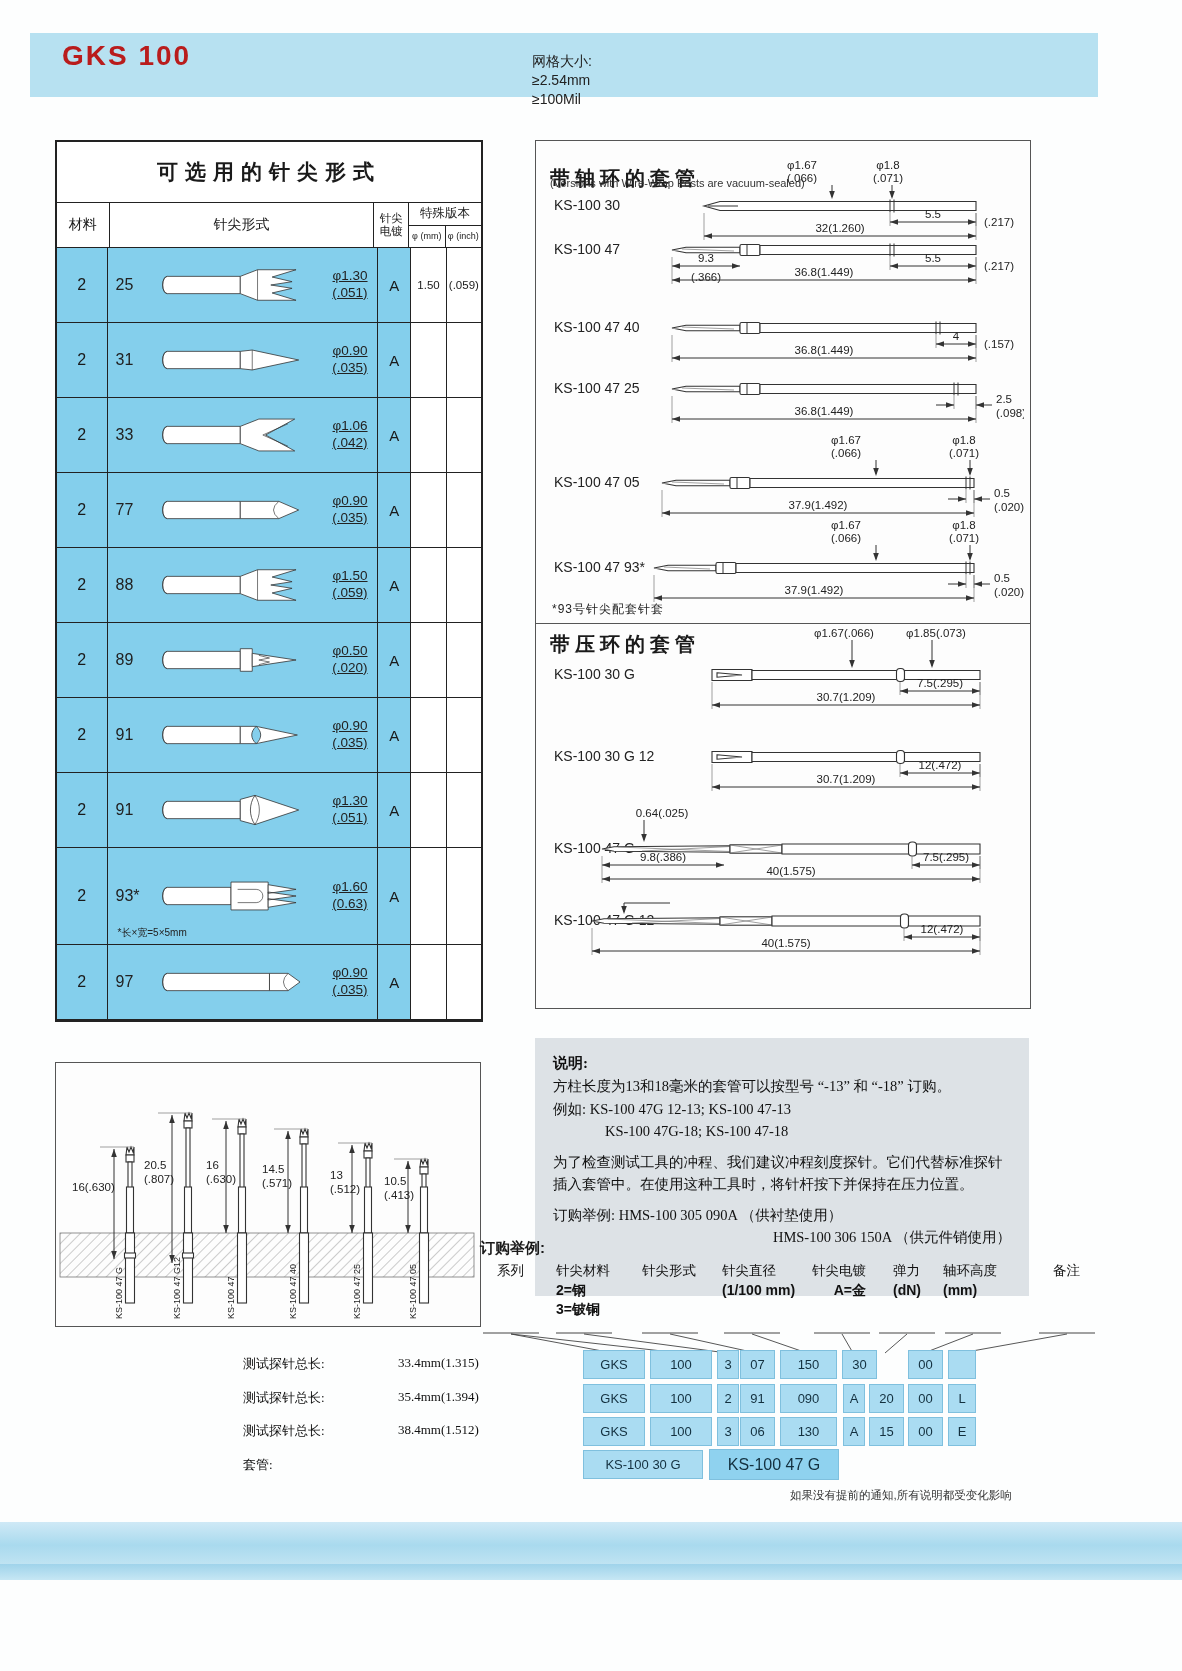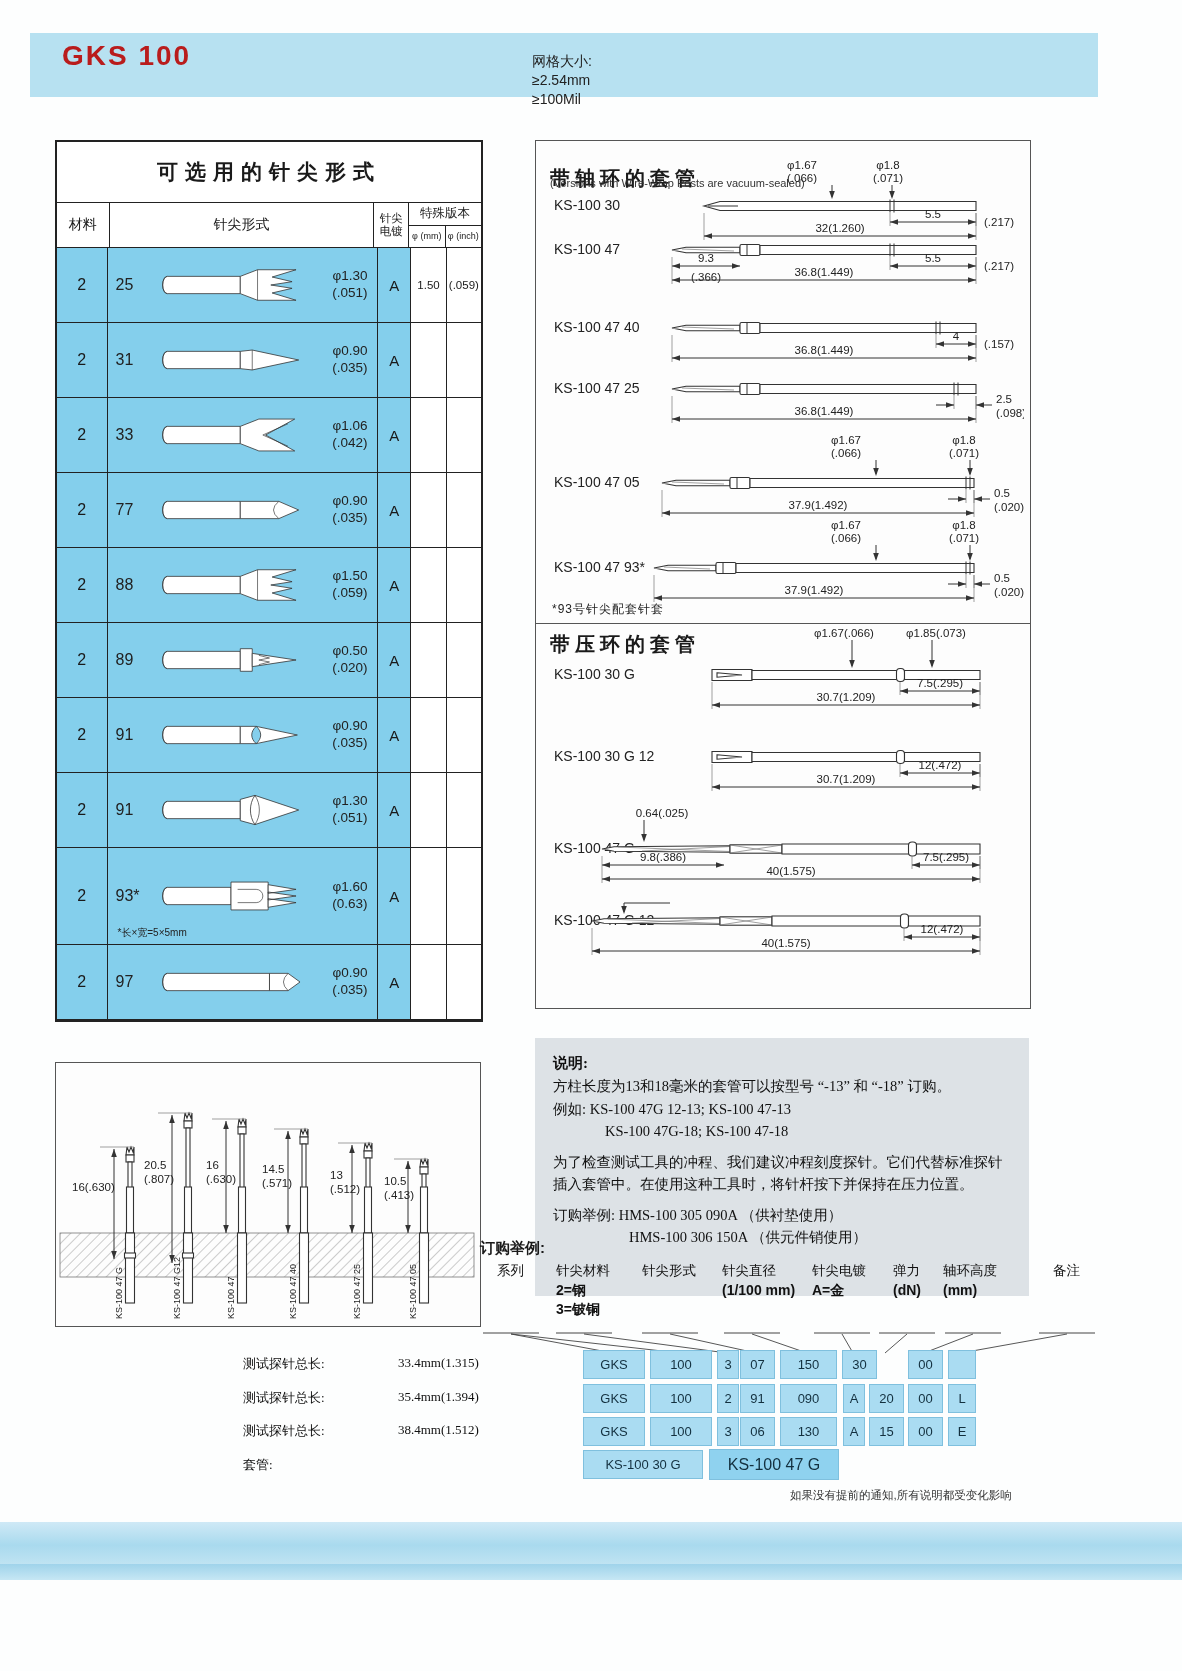--- a/index.html
+++ b/index.html
@@ -14,21 +14,21 @@
   .tiptable{border:2px solid #222;background:#fff;}
   .tt-title{border-bottom:1.5px solid #222;display:flex;align-items:center;justify-content:center;
             font-size:21px;font-weight:bold;letter-spacing:7px;}
   .tt-head{display:flex;border-bottom:1.5px solid #222;font-size:14px;}
   .tt-hc{display:flex;align-items:center;justify-content:center;border-right:1px solid #222;text-align:center;}
   .tt-row{display:flex;border-bottom:1px solid #222;}
   .tt-cell{border-right:1px solid #222;display:flex;align-items:center;justify-content:center;}
   .blue{background:#84cfec;}
   .formcell{justify-content:flex-start;padding:0 8px;position:relative;}
   .tipnum{width:42px;font-size:16px;color:#222;}
-  .diatxt{width:64px;text-align:right;font-size:13.5px;line-height:1.25;color:#222;}
+  .diatxt{width:64px;text-align:right;font-size:13.5px;line-height:1.25;color:#222;text-decoration:underline;}
   .tipnote{position:absolute;left:10px;bottom:4px;font-size:10px;color:#222;}
   .subhead{font-size:9px;}
   
   .panel{border:1.5px solid #555;background:#fdfdfd;}
   .ptitle{font-size:20px;font-weight:bold;letter-spacing:5px;}
   .psub{font-size:11px;color:#333;}
   .slabel{font-size:14px;color:#222;}
   .pfoot{font-size:12px;color:#222;letter-spacing:1px;}
   svg text{font-family:"Liberation Sans","DejaVu Sans",sans-serif;}
   .dimt{font-size:11.5px;fill:#222;}
@@ -638,41 +638,41 @@
   <div class="abs notes" style="left:535px;top:1038px;width:494px;height:258px;padding:14px 18px;box-sizing:border-box;">
     <b>说明:</b>
     <div>方柱长度为13和18毫米的套管可以按型号 “-13” 和 “-18” 订购。</div>
     <div>例如:  KS-100 47G 12-13; KS-100 47-13</div>
     <div style="padding-left:52px;">KS-100 47G-18; KS-100 47-18</div>
     <div style="margin-top:8px;">为了检查测试工具的冲程、我们建议冲程刻度探针。它们代替标准探针</div>
     <div>插入套管中。在使用这种工具时，将针杆按下并保持在压力位置。</div>
     <div style="margin-top:8px;">
       <span>订购举例:</span> <span>HMS-100 305 090A （供衬垫使用）</span>
     </div>
-    <div style="padding-left:76px;">HMS-100 306 150A （供元件销使用）</div>
+    <div style="padding-left:76px;text-align:right;">HMS-100 306 150A （供元件销使用）</div>
   </div>
 
   <div class="abs ordh" style="left:480px;top:1239px;">订购举例:</div>
   <div id="order-headers">
       <div class="abs colhead" style="left:497px;top:1262px;">
     <div>系列</div>
       </div>
       <div class="abs colhead" style="left:556px;top:1262px;">
     <div>针尖材料</div>
         <div class="sub">2=钢</div>
         <div class="sub">3=铍铜</div>
       </div>
       <div class="abs colhead" style="left:642px;top:1262px;">
     <div>针尖形式</div>
       </div>
       <div class="abs colhead" style="left:722px;top:1262px;">
     <div>针尖直径</div>
         <div class="sub">(1/100 mm)</div>
       </div>
-      <div class="abs colhead" style="left:812px;top:1262px;">
+      <div class="abs colhead" style="left:812px;top:1262px;text-align:right;">
     <div>针尖电镀</div>
         <div class="sub">A=金</div>
       </div>
       <div class="abs colhead" style="left:893px;top:1262px;">
     <div>弹力</div>
         <div class="sub">(dN)</div>
       </div>
       <div class="abs colhead" style="left:943px;top:1262px;">
     <div>轴环高度</div>
         <div class="sub">(mm)</div>

